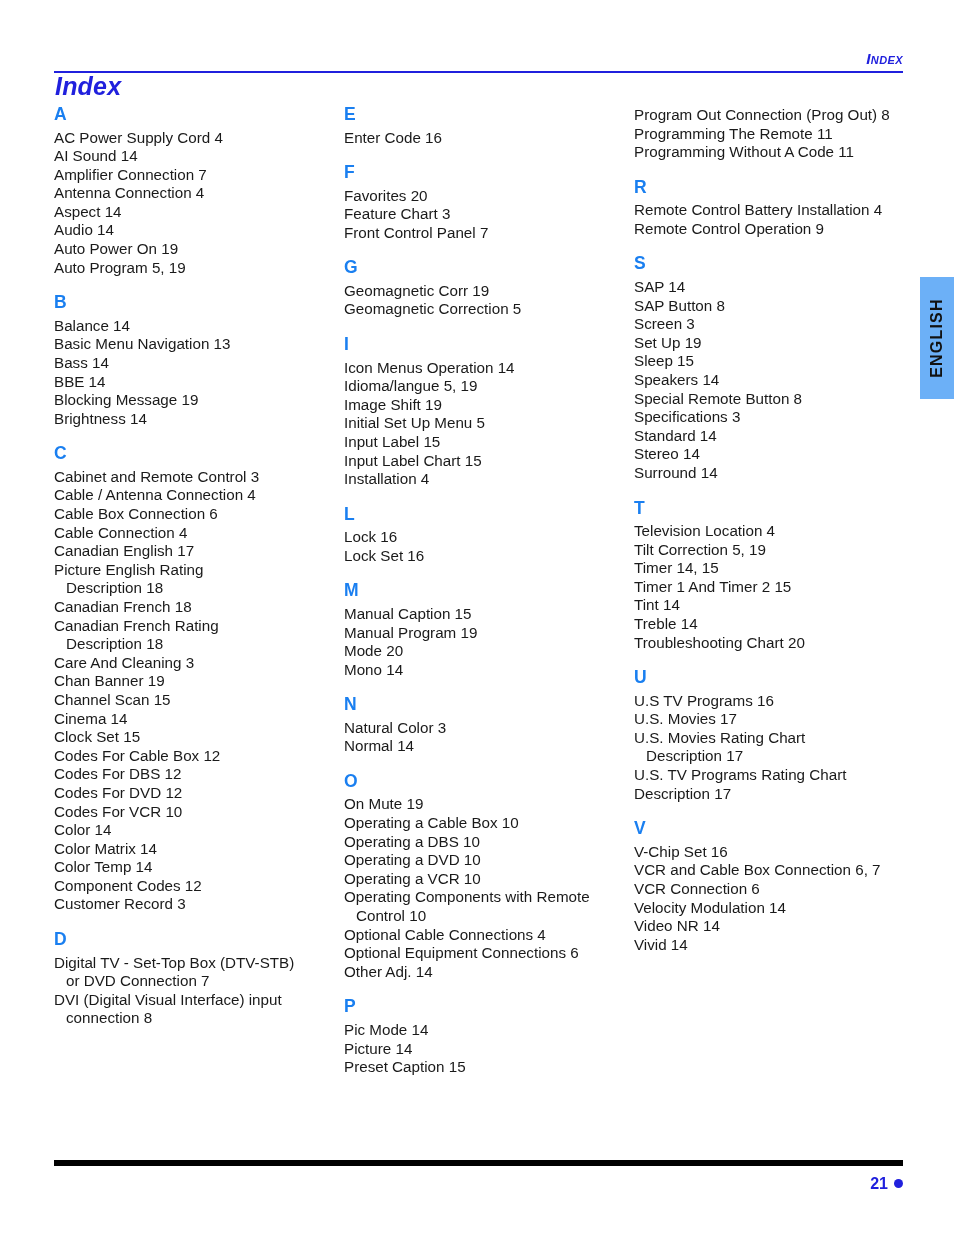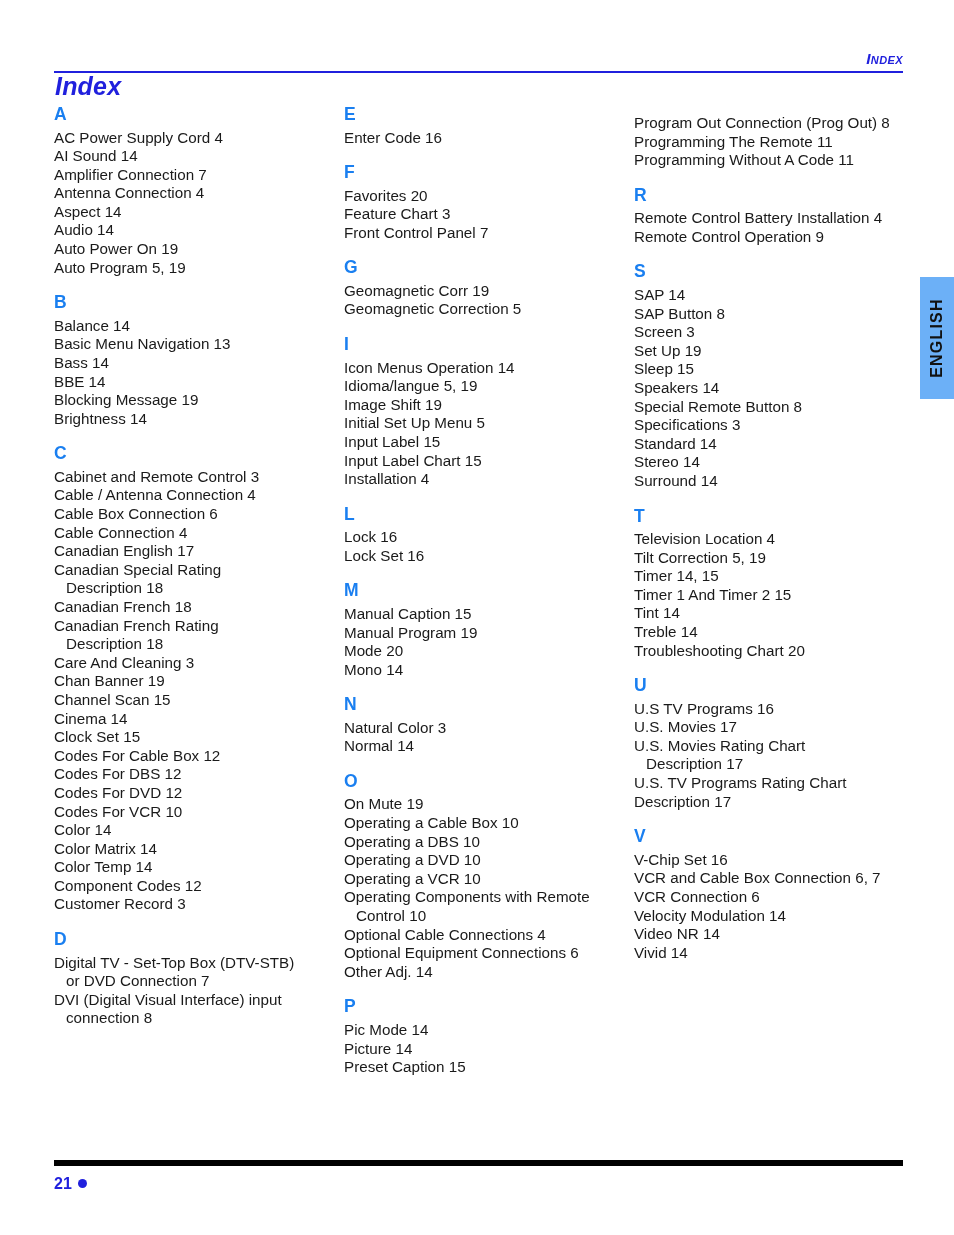--- a/index.html
+++ b/index.html
@@ -126,21 +126,21 @@
     top: 1160px;
     width: 849px;
     height: 6px;
     background: #000000;
   }
   .folio {
     position: absolute;
     left: 54px;
     top: 1175px;
     width: 849px;
-    text-align: left;
+    text-align: right;
     font-size: 16px;
     font-weight: bold;
     color: #2020dd;
   }
   .folio .folio-num { display: inline-block; }
   .folio .folio-dot {
     display: inline-block;
     width: 9px;
     height: 9px;
     border-radius: 50%;
@@ -181,21 +181,21 @@
         <div class="entry nocont">Blocking Message 19</div>
         <div class="entry nocont">Brightness 14</div>
       </div>
       <div class="section">
         <div class="letter-heading">C</div>
         <div class="entry nocont">Cabinet and Remote Control 3</div>
         <div class="entry nocont">Cable / Antenna Connection 4</div>
         <div class="entry nocont">Cable Box Connection 6</div>
         <div class="entry nocont">Cable Connection 4</div>
         <div class="entry nocont">Canadian English 17</div>
-        <div class="entry nocont">Canadian Special Rating</div>
+        <div class="entry nocont">Picture English Rating</div>
         <div class="entry cont">Description 18</div>
         <div class="entry nocont">Canadian French 18</div>
         <div class="entry nocont">Canadian French Rating</div>
         <div class="entry cont">Description 18</div>
         <div class="entry nocont">Care And Cleaning 3</div>
         <div class="entry nocont">Chan Banner 19</div>
         <div class="entry nocont">Channel Scan 15</div>
         <div class="entry nocont">Cinema 14</div>
         <div class="entry nocont">Clock Set 15</div>
         <div class="entry nocont">Codes For Cable Box 12</div>
@@ -273,21 +273,21 @@
         <div class="entry nocont">Other Adj. 14</div>
       </div>
       <div class="section">
         <div class="letter-heading">P</div>
         <div class="entry nocont">Pic Mode 14</div>
         <div class="entry nocont">Picture 14</div>
         <div class="entry nocont">Preset Caption 15</div>
       </div>
     </div>
   <div class="column col3">
-      <div class="section" style="margin-top: 8px;">
+      <div class="section" style="margin-top: 0px;">
         <div class="entry nocont">Program Out Connection (Prog Out) 8</div>
         <div class="entry nocont">Programming The Remote 11</div>
         <div class="entry nocont">Programming Without A Code 11</div>
       </div>
       <div class="section">
         <div class="letter-heading">R</div>
         <div class="entry nocont">Remote Control Battery Installation 4</div>
         <div class="entry nocont">Remote Control Operation 9</div>
       </div>
       <div class="section">

